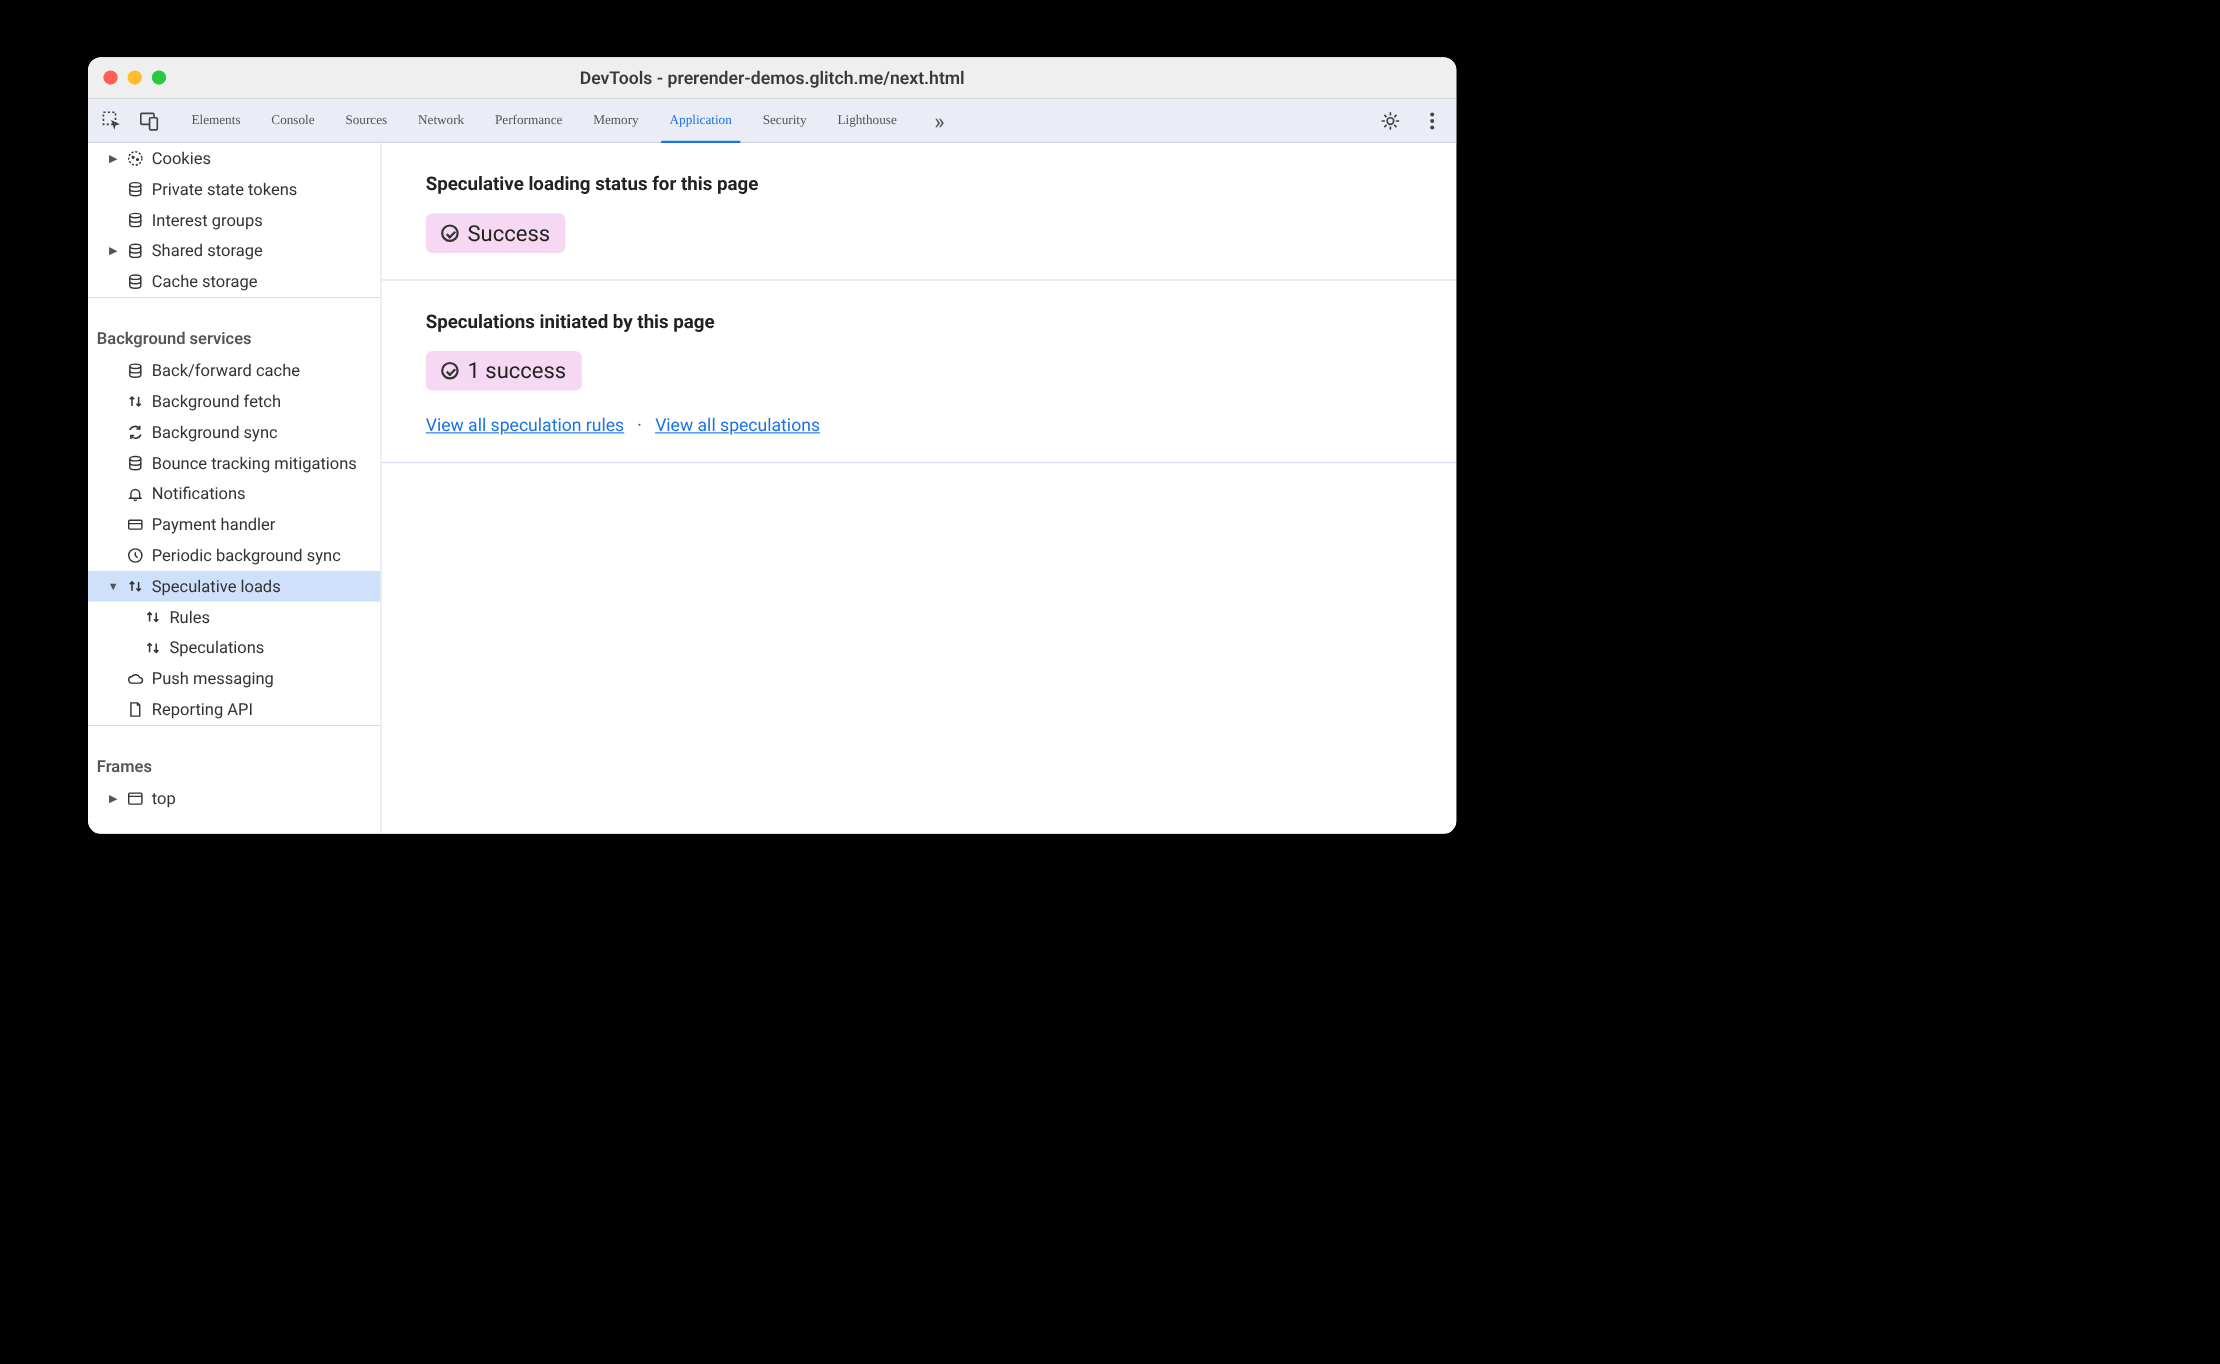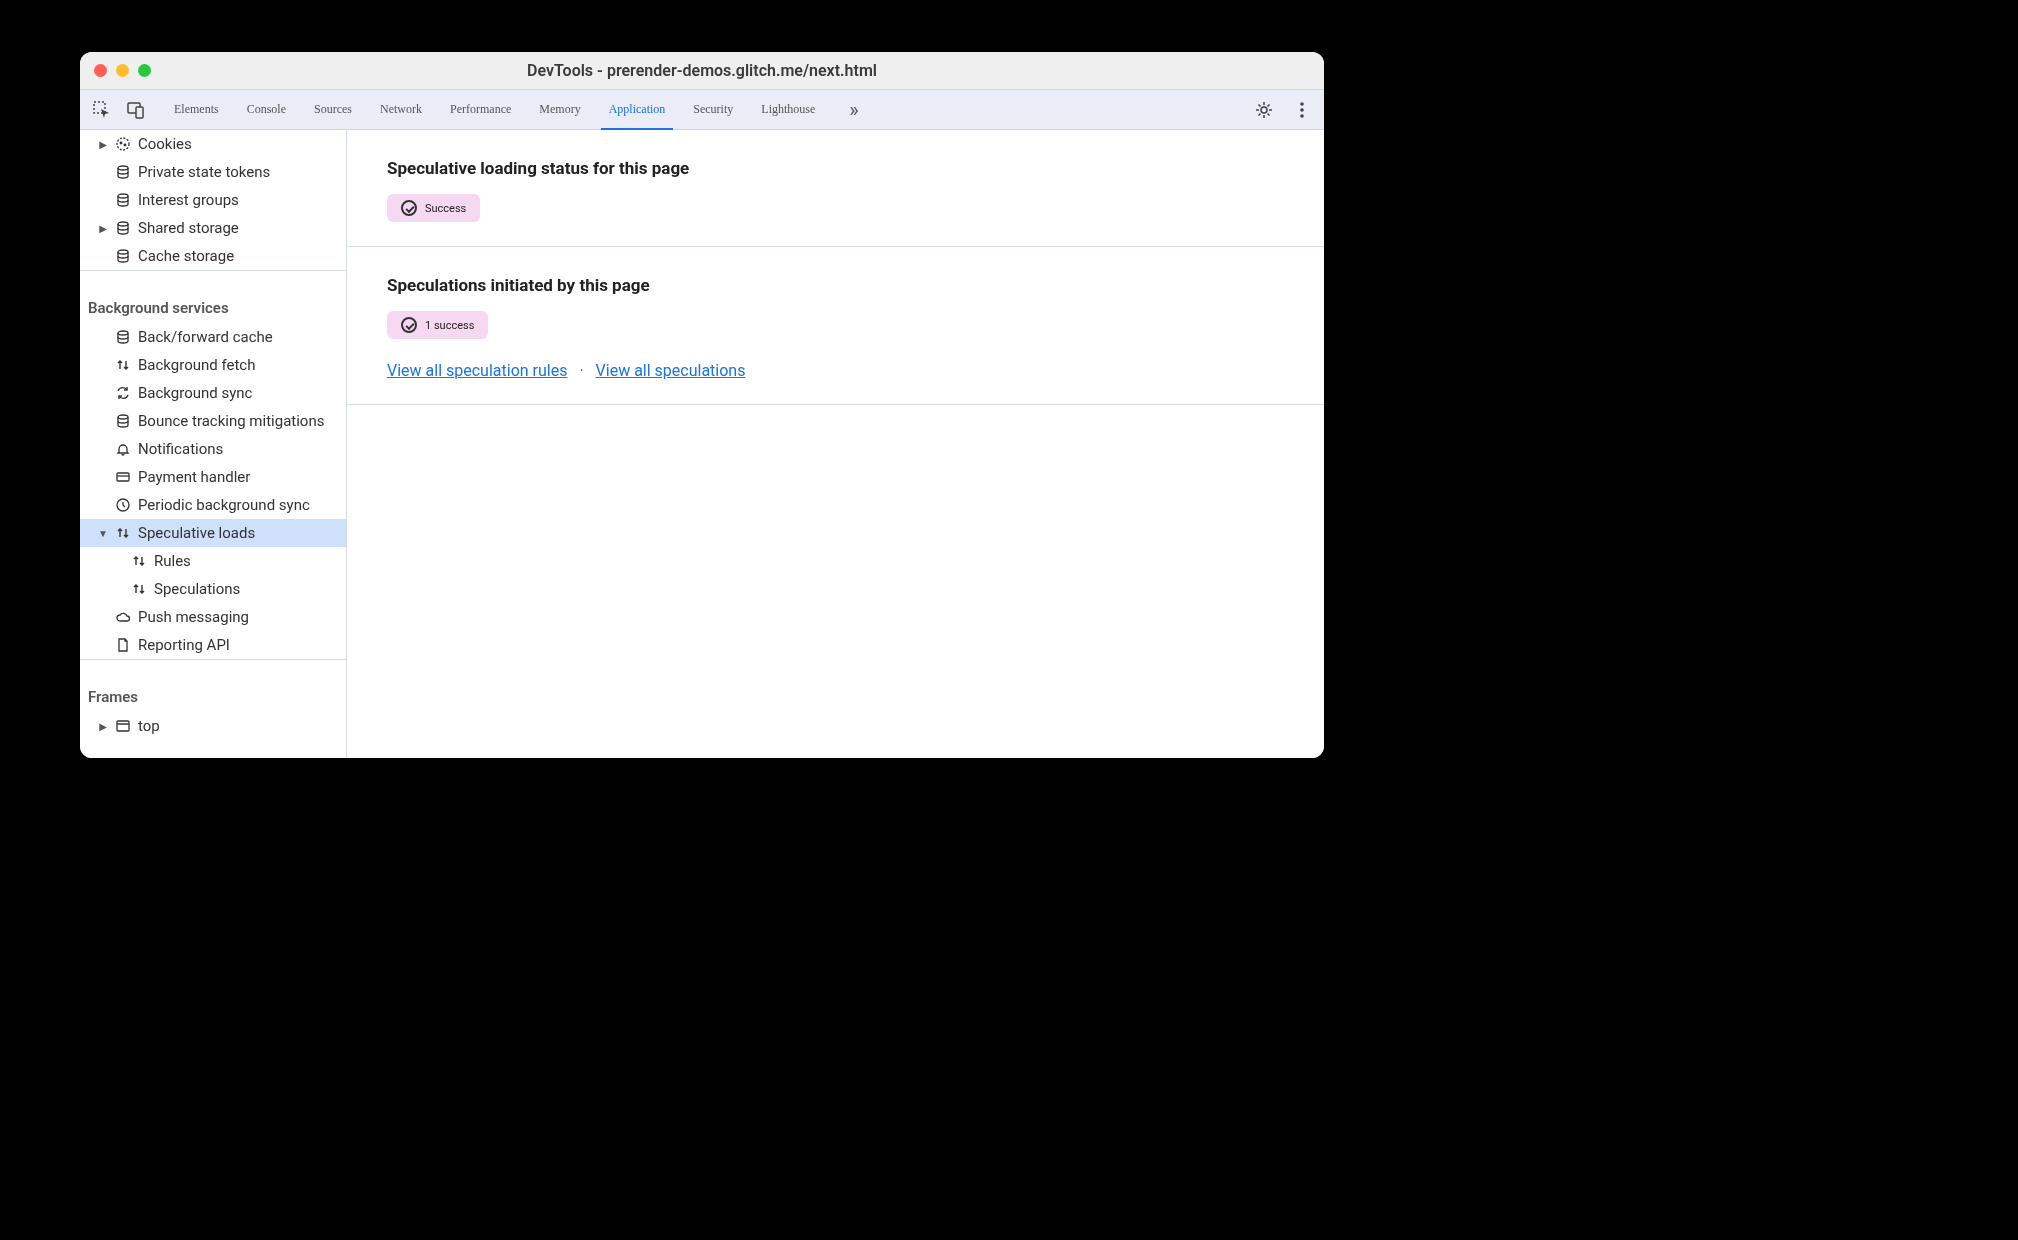--- a/index.html
+++ b/index.html
@@ -152,21 +152,21 @@
     color: #222;
     margin-bottom: 16px;
   }
   .badge {
     display: inline-flex;
     align-items: center;
     gap: 8px;
     background: #f7d8f2;
     border-radius: 6px;
     padding: 6px 14px;
-    font-size: 11px;
+    font-size: 20px;
     color: #222;
   }
   .badge .check {
     width: 16px; height: 16px;
     border: 2px solid #333;
     border-radius: 50%;
     position: relative;
   }
   .badge .check::after {
     content: "";

